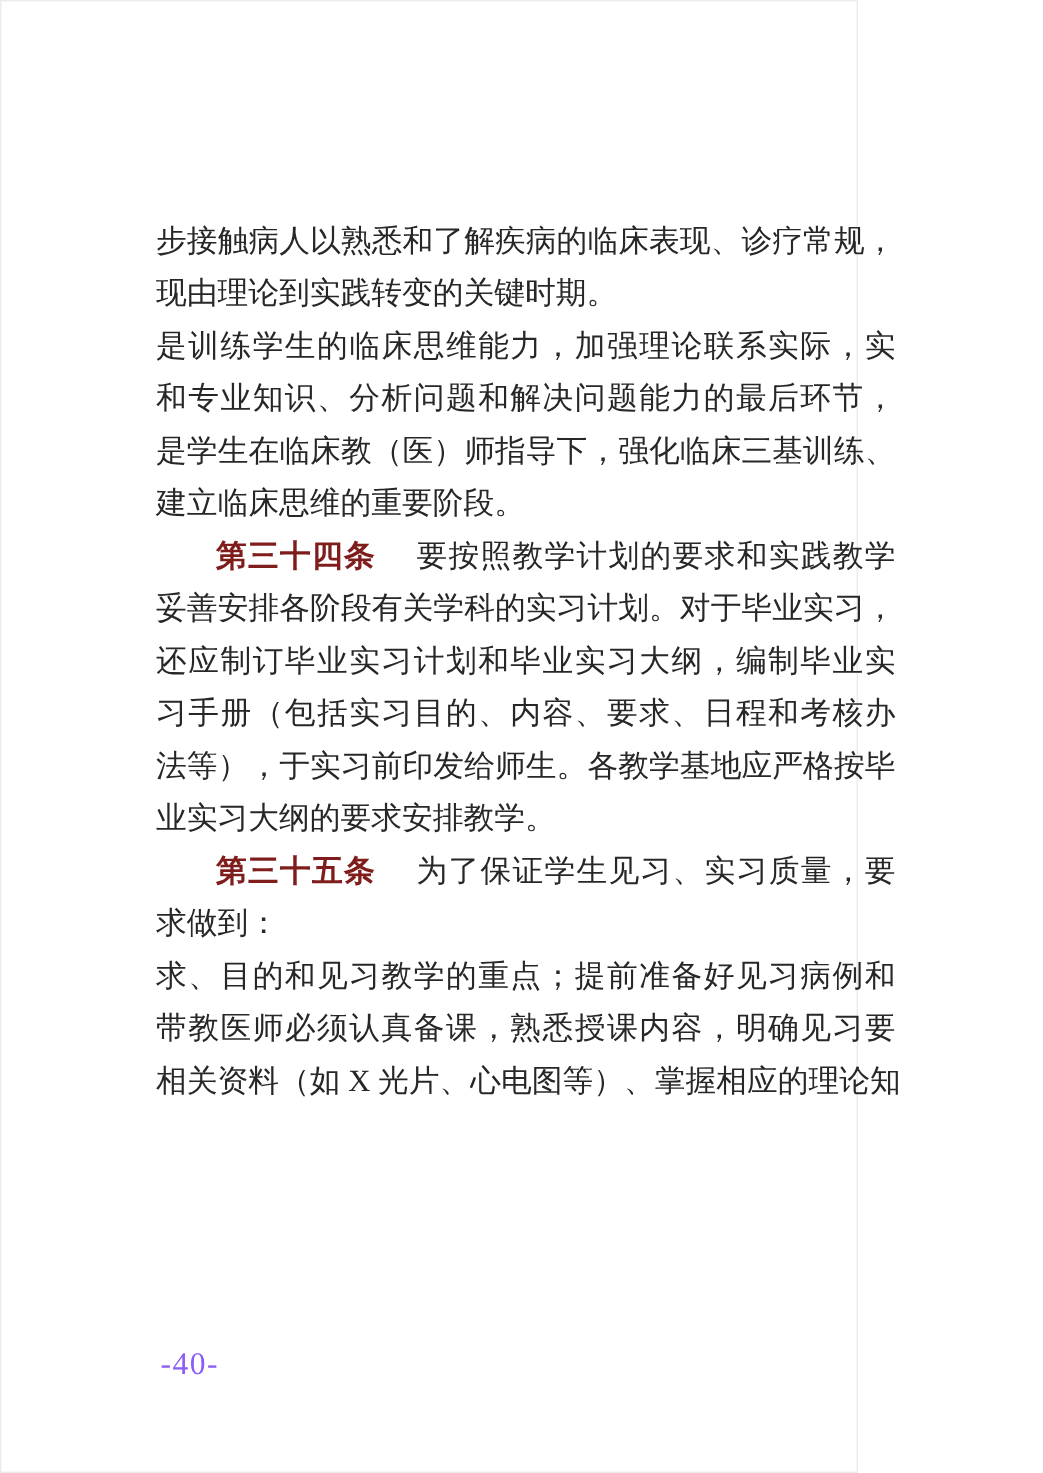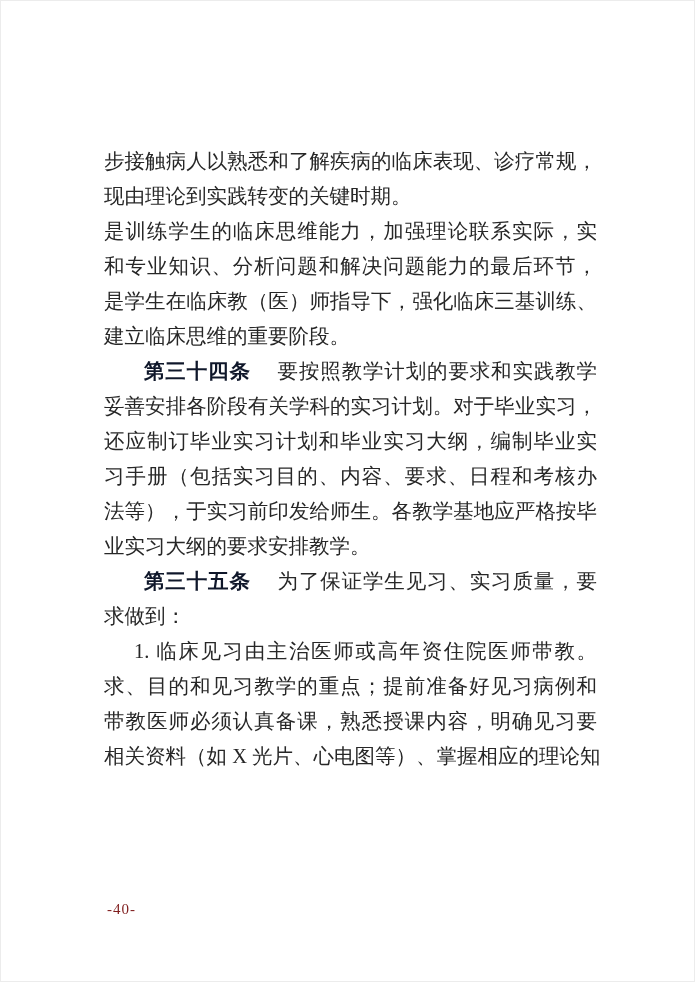--- a/index.html
+++ b/index.html
@@ -9,21 +9,21 @@
   }
   body {
     width: 695px;
     height: 982px;
     position: relative;
     font-family: "Liberation Serif", "DejaVu Serif", serif;
   }
   .page {
     position: absolute;
     left: 0; top: 0;
-    width: 695px;
+    width: 572px;
     height: 982px;
     box-sizing: border-box;
     background: #ffffff;
     border: 1px solid #ececec;
   }
   .text-block {
     position: absolute;
     left: 103px;
     top: 143px;
     width: 493px;
@@ -38,35 +38,35 @@
     white-space: nowrap;
     text-align: justify;
     text-align-last: justify;
     text-justify: inter-character;
   }
   .line.indent      { padding-left: 40px; }
   .line.indent-num  { padding-left: 30px; }
   .line.para-end    { text-align-last: left; }
   .term {
     font-weight: 700;
-    color: #0f172a;
+    color: #7f1d1d;
   }
   .term-gap {
     display: inline-block;
     width: 26px;
     height: 1px;
   }
   .page-number {
     position: absolute;
     left: 106px;
     top: 900px;
-    font-size: 15px;
+    font-size: 21px;
     line-height: 16px;
     letter-spacing: 1px;
-    color: #7f1d1d;
+    color: #8b5cf6;
   }
 </style>
 </head>
 <body>
 
 <div class="page">
   <div class="text-block">
       <div class="line"><span>步接触病人以熟悉和了解疾病的临床表现、诊疗常规，</span></div>
       <div class="line para-end"><span>现由理论到实践转变的关键时期。</span></div>
       <div class="line"><span>是训练学生的临床思维能力，加强理论联系实际，实</span></div>
@@ -74,19 +74,18 @@
       <div class="line"><span>是学生在临床教（医）师指导下，强化临床三基训练、</span></div>
       <div class="line para-end"><span>建立临床思维的重要阶段。</span></div>
       <div class="line indent"><span class="term">第三十四条</span><span class="term-gap"></span><span>要按照教学计划的要求和实践教学</span></div>
       <div class="line"><span>妥善安排各阶段有关学科的实习计划。对于毕业实习，</span></div>
       <div class="line"><span>还应制订毕业实习计划和毕业实习大纲，编制毕业实</span></div>
       <div class="line"><span>习手册（包括实习目的、内容、要求、日程和考核办</span></div>
       <div class="line"><span>法等），于实习前印发给师生。各教学基地应严格按毕</span></div>
       <div class="line para-end"><span>业实习大纲的要求安排教学。</span></div>
       <div class="line indent"><span class="term">第三十五条</span><span class="term-gap"></span><span>为了保证学生见习、实习质量，要</span></div>
       <div class="line para-end"><span>求做到：</span></div>
-      <div class="line indent-num"><span>1. 临床见习由主治医师或高年资住院医师带教。</span></div>
       <div class="line"><span>求、目的和见习教学的重点；提前准备好见习病例和</span></div>
       <div class="line"><span>带教医师必须认真备课，熟悉授课内容，明确见习要</span></div>
       <div class="line"><span>相关资料（如 X 光片、心电图等）、掌握相应的理论知</span></div>
     </div>
   <div class="page-number">-40-</div>
 </div>
 
 </body></html>

